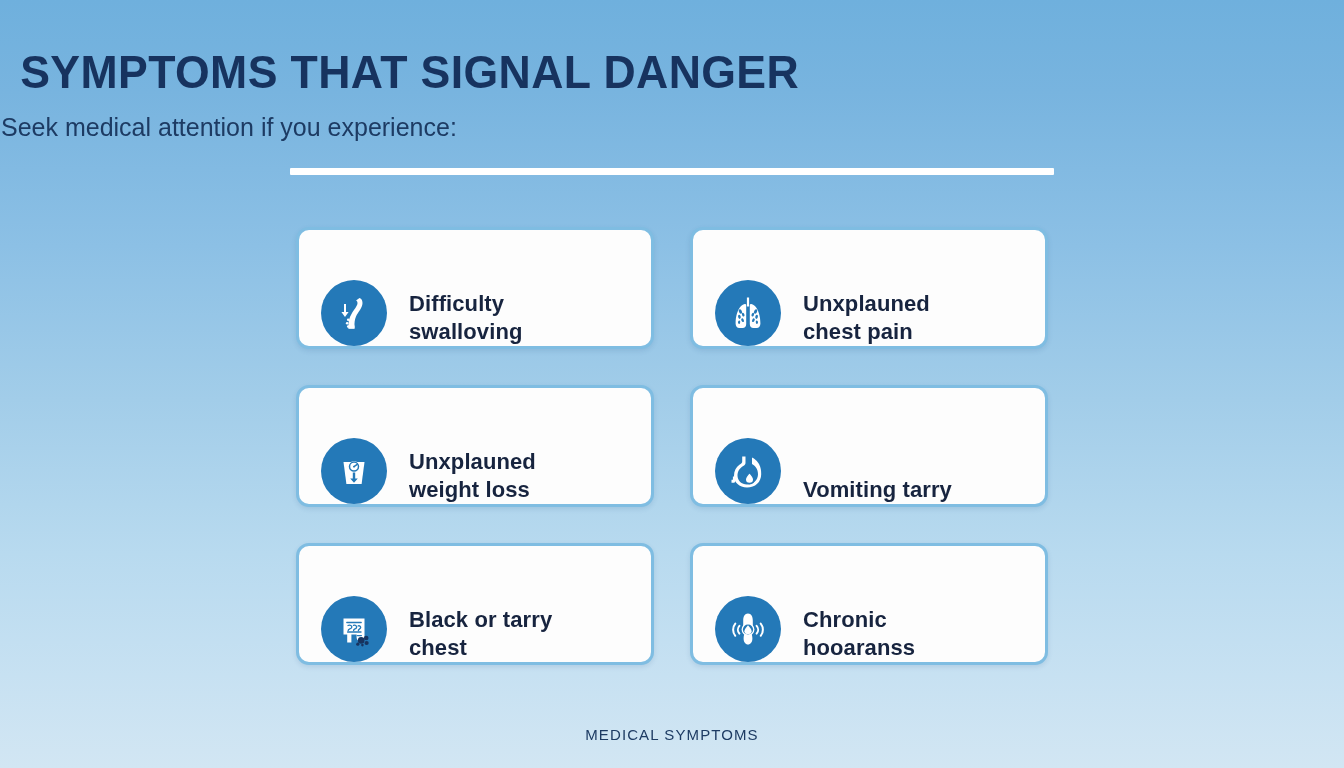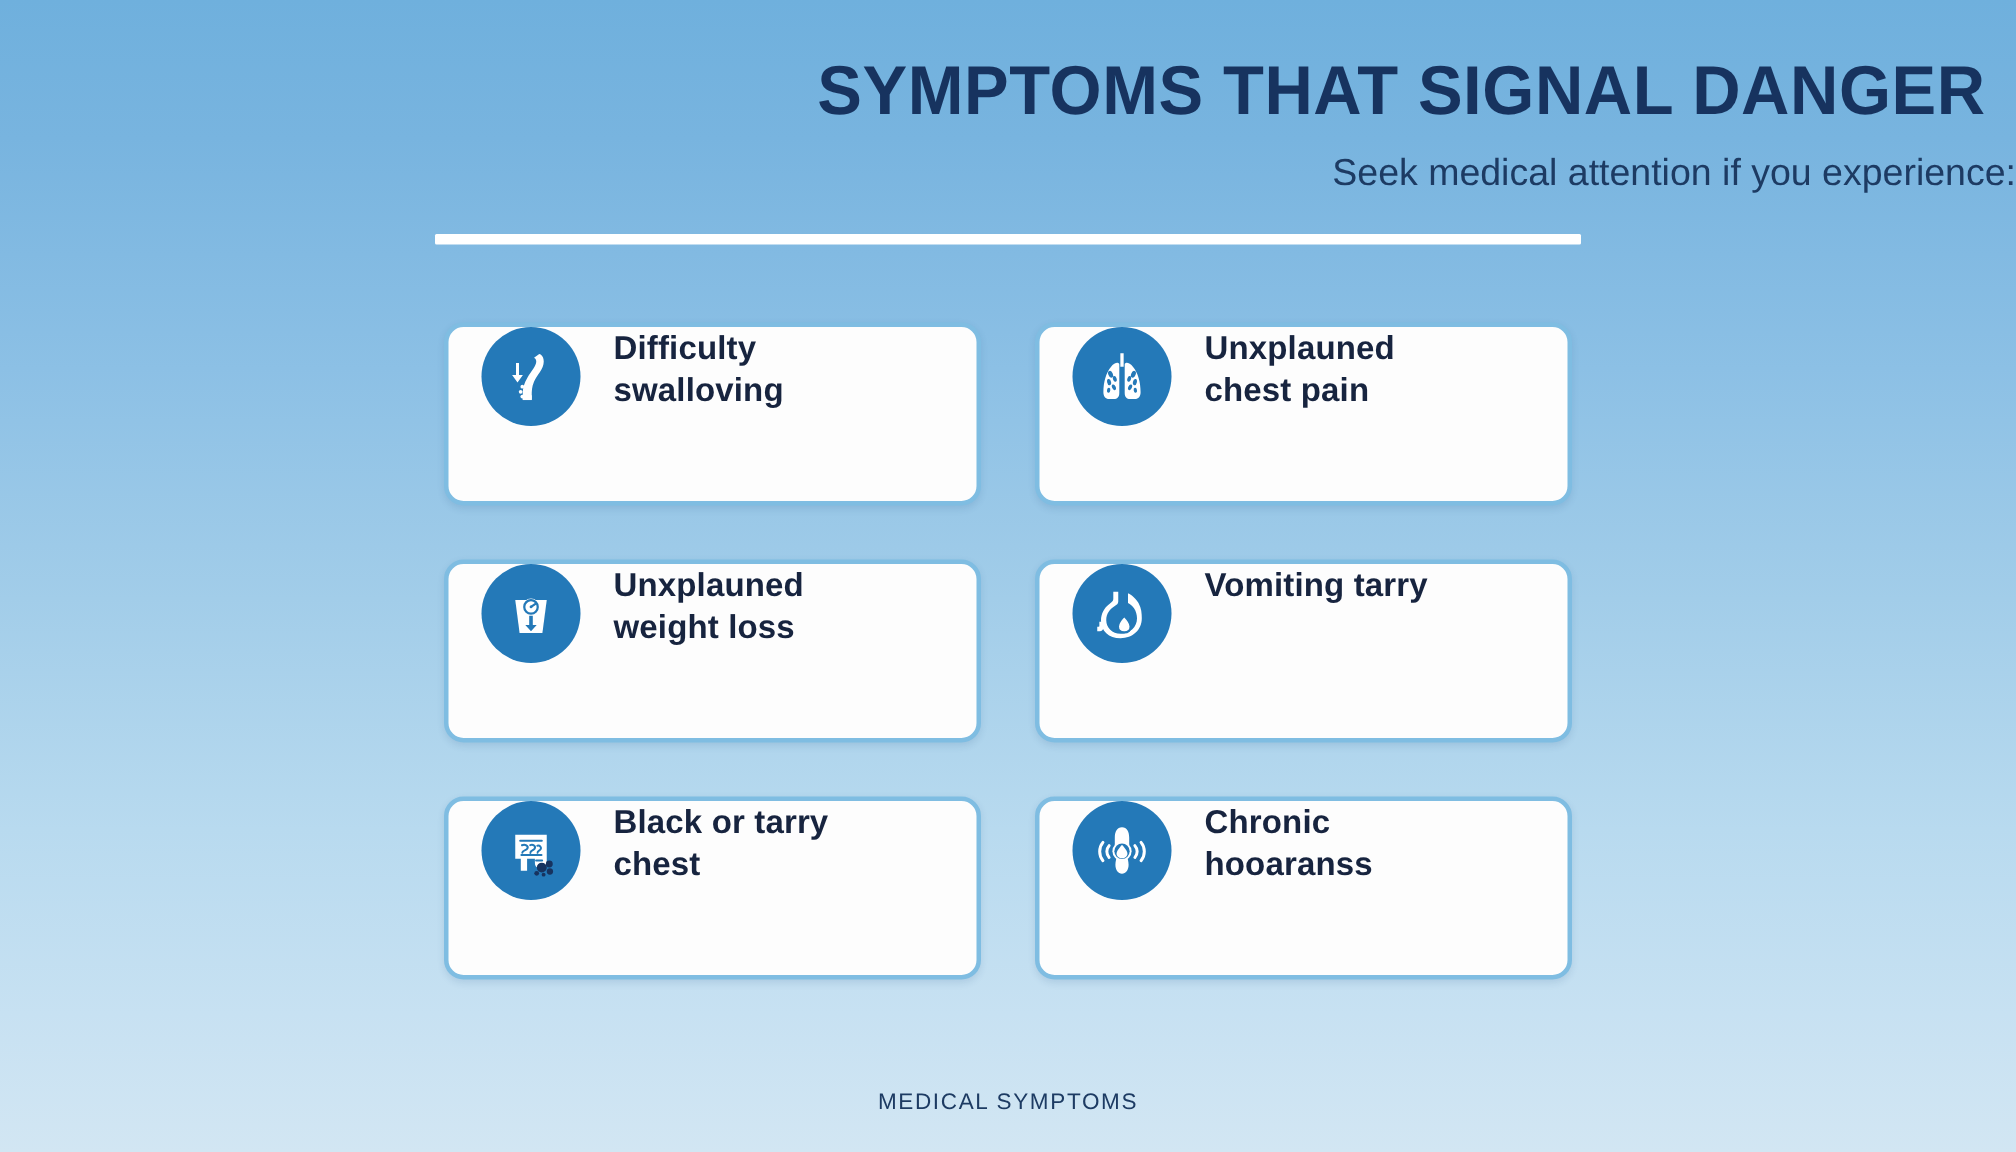--- a/index.html
+++ b/index.html
@@ -28,39 +28,39 @@
         #c7e1f2 88%,
         #d2e6f3 100%);
     display: flex;
     flex-direction: column;
     align-items: center;
   }
 
   
   .header {
     width: 100%;
-    text-align: right;
-    padding-top: 36px;
+    text-align: left;
+    padding-top: 48px;
   }
   .title {
     font-family: "Liberation Sans Narrow", "Liberation Sans", sans-serif;
     font-size: 46px;
     font-weight: bold;
     letter-spacing: 0.4px;
     color: #17335f;
     line-height: 1.05;
     margin: 0;
     transform: scaleX(0.97);
   }
   .subtitle {
     font-family: "Liberation Sans Narrow", "Liberation Sans", sans-serif;
     font-size: 25px;
     font-weight: normal;
     color: #1d3b63;
-    margin: 18px 0 0 17px;
+    margin: 18px 0 0 1px;
     line-height: 1.1;
   }
   .divider {
     width: 764px;
     height: 7px;
     background: #ffffff;
     border-radius: 1px;
     margin: 26px auto 0 auto;
   }
 
@@ -74,21 +74,21 @@
     grid-row-gap: 36px;
   }
   .card {
     position: relative;
     height: 122px;
     box-sizing: border-box;
     background: #fdfdfd;
     border: 3px solid #7fbde2;
     border-radius: 13px;
     display: flex;
-    align-items: flex-start;
+    align-items: flex-end;
     padding-left: 22px;
     box-shadow: 0 2px 5px rgba(30, 80, 130, 0.13);
   }
   .icon-wrap {
     flex: 0 0 auto;
     width: 66px;
     height: 66px;
     border-radius: 50%;
     background: #2479b8;
     display: flex;

